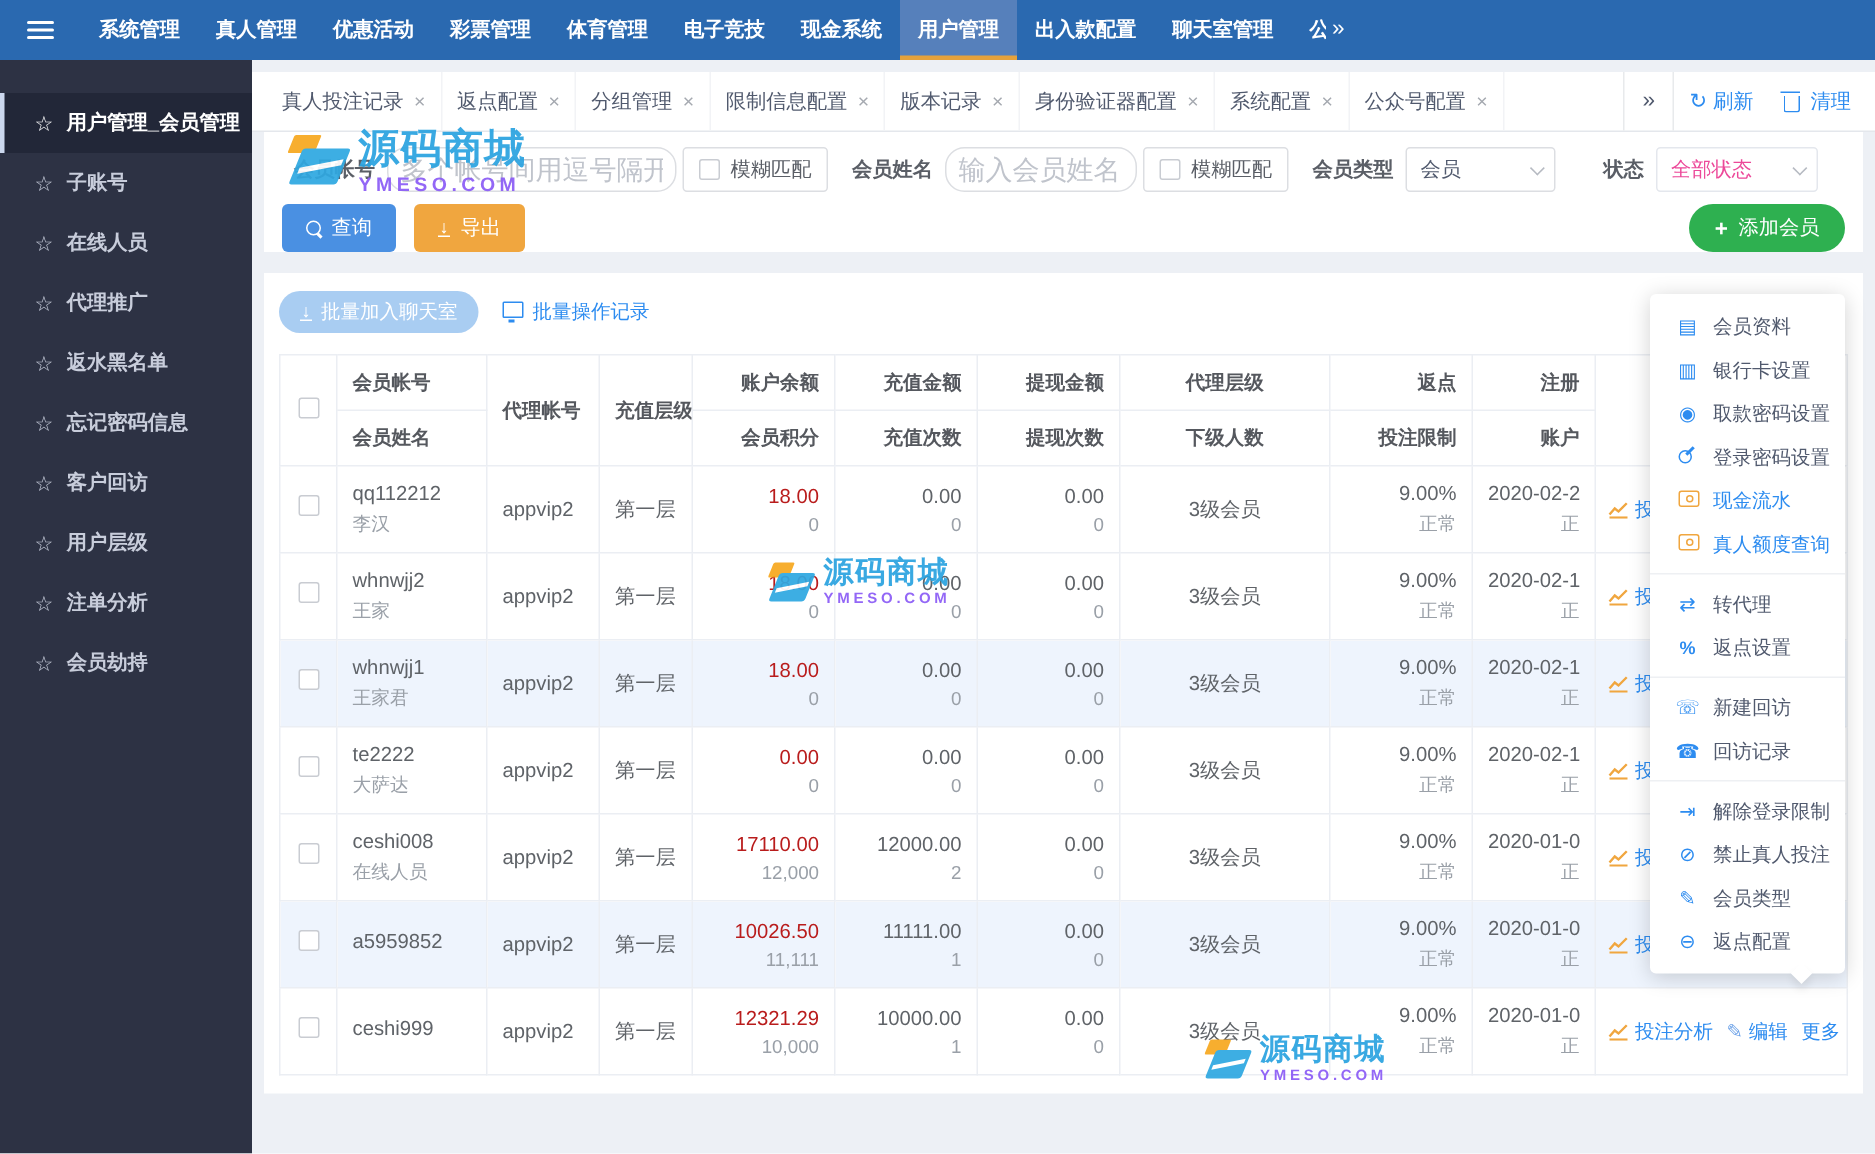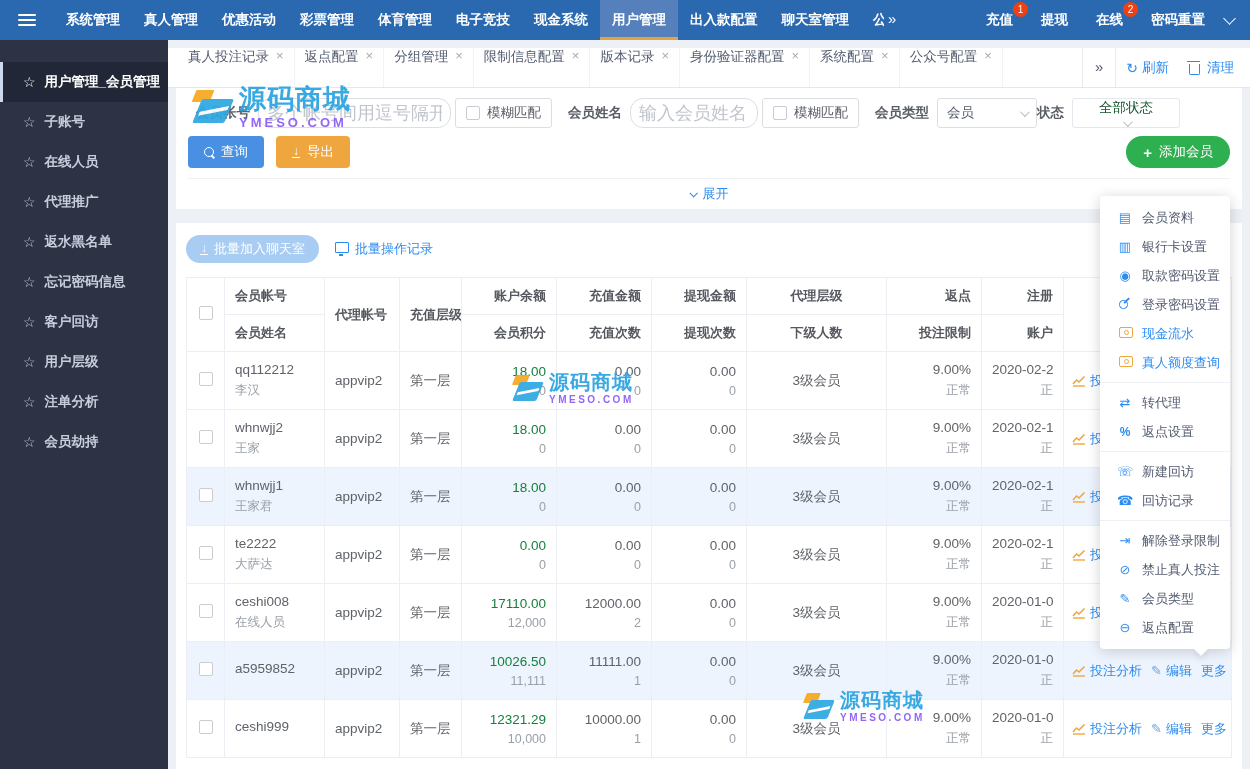--- a/index.html
+++ b/index.html
@@ -21,21 +21,21 @@
   .nav-caret{margin:0 10px 3px 6px;align-self:center;width:8px;height:8px;}
   
   .sidebar{position:absolute;top:40px;left:0;bottom:0;width:168px;background:#2d3244;padding-top:22px;box-sizing:border-box;z-index:15;}
   .side-item{height:40px;display:flex;align-items:center;gap:9px;padding-left:20px;color:#c8cddb;font-size:13.5px;font-weight:bold;
              border-left:3px solid transparent;box-sizing:border-box;cursor:pointer;white-space:nowrap;}
   .side-item.active{background:#222738;border-left-color:#ccd8ee;color:#fff;}
   .star{font-size:14px;font-weight:normal;}
   
   .main{position:absolute;left:168px;top:40px;right:0;bottom:0;overflow:hidden;}
   .tabbar{margin-top:8px;height:39px;background:#fff;border-bottom:1px solid #e4e7ec;display:flex;align-items:center;padding-left:10px;}
-  .tab{display:flex;gap:7px;padding:0 10px;font-size:13.5px;color:#515a6e;height:39px;border-right:1px solid #f2f3f6;cursor:pointer;white-space:nowrap;}
+  .tab{display:flex;align-items:center;gap:7px;padding:0 10px;font-size:13.5px;color:#515a6e;height:39px;border-right:1px solid #f2f3f6;cursor:pointer;white-space:nowrap;}
   .tab-close{color:#a5a9b0;font-size:13px;cursor:pointer;}
   .tab-more{padding:0 12px;height:39px;line-height:37px;font-size:15px;color:#515a6e;border-left:1px solid #e8eaec;border-right:1px solid #e8eaec;cursor:pointer;}
   .tab-acts{margin-left:auto;display:flex;align-items:center;padding-right:6px;}
   .tab-act{display:flex;align-items:center;gap:4px;color:#2d8cf0;font-size:13.5px;padding:0 10px;cursor:pointer;}
   .ic-refresh{font-size:14px;}
   .ic-trash{display:inline-block;width:9px;height:10px;border:1.5px solid #2d8cf0;border-top:none;border-radius:0 0 2px 2px;position:relative;margin:3px 3px 0 0;}
   .ic-trash::before{content:"";position:absolute;top:-3px;left:-3px;width:13px;height:1.5px;background:#2d8cf0;}
   
   .card{background:#fff;margin:0 8px;}
   .filter-card{padding:10px 12px 0;box-sizing:border-box;}
@@ -44,21 +44,21 @@
   .f-input{height:28px;border:1px solid #dcdee2;border-radius:13px;padding:0 8px;font-size:18px;color:#515a6e;outline:none;
            font-family:"Liberation Sans","DejaVu Sans",sans-serif;}
   .f-input::placeholder{color:#c0c4cc;}
   .w-account{width:175px;} .w-name{width:110px;}
   .fuzzy{height:28px;border:1px solid #dcdee2;border-radius:3px;display:flex;align-items:center;gap:7px;padding:0 10px;
          font-size:13.5px;color:#5a5e66;margin-left:4px;background:#fff;}
   .checkbox{display:inline-block;width:14px;height:14px;border:1px solid #c9ccd2;border-radius:2px;background:#fff;cursor:pointer;box-sizing:border-box;}
   .select{height:28px;border:1px solid #dcdee2;border-radius:3px;display:flex;align-items:center;justify-content:space-between;
           padding:0 9px;font-size:13.5px;color:#515a6e;cursor:pointer;}
   .select .chev{width:6px;height:6px;border-color:#b6bac2;transform:rotate(45deg) translateY(-2px);}
-  .select.disabled{color:#14532d;border-color:#e4e7ed;flex-direction:column;}
+  .select.disabled{color:#ec4899;border-color:#e4e7ed;}
   .w-type{width:80px;} .w-status{width:88px;}
   .f-row2{margin:8px 0 10px;}
   .btn{height:32px;border:none;border-radius:4px;color:#fff;font-size:13.5px;display:flex;align-items:center;gap:7px;
        padding:0 16px;cursor:pointer;font-family:inherit;}
   .btn-search{background:#4a90e2;}
   .btn-export{background:#f0a63f;margin-left:12px;}
   .btn-add{margin-left:auto;background:#2eb050;border-radius:16px;padding:0 17px;}
   .plus{font-size:15px;font-weight:bold;}
   .ic-search{display:inline-block;width:8px;height:8px;border:1.8px solid #fff;border-radius:50%;position:relative;}
   .ic-search::after{content:"";position:absolute;width:4px;height:1.8px;background:#fff;transform:rotate(45deg);left:6px;top:8px;}
@@ -75,21 +75,21 @@
   .link{color:#2d8cf0;font-size:13px;display:flex;align-items:center;gap:6px;cursor:pointer;}
   .ic-monitor{display:inline-block;width:12px;height:9px;border:1.5px solid #2d8cf0;border-radius:1px;position:relative;margin-bottom:4px;}
   .ic-monitor::after{content:"";position:absolute;left:3px;bottom:-4px;width:4px;height:2px;background:#2d8cf0;}
   table{width:100%;border-collapse:collapse;table-layout:fixed;}
   th,td{border:1px solid #ebeef3;overflow:hidden;}
   th{height:37px;font-size:13px;color:#55585e;background:#fff;font-weight:bold;padding:0 10px;box-sizing:border-box;white-space:nowrap;}
   td{height:58px;padding:0 10px;box-sizing:border-box;white-space:nowrap;}
   .h-left{text-align:left;} .h-right{text-align:right;} .h-center{text-align:center;}
   .cell-main{font-size:13.5px;color:#5f6368;}
   .cell-sub{font-size:12.5px;color:#9aa0a8;margin-top:5px;}
-  .red{color:#15803d;}
+  .red{color:#b91c1c;}
   .c-num{text-align:right;} .c-center{text-align:center;margin-left:24px;} .c-check{text-align:center;}
   tr.hl td{background:#eef4fd;}
   .c-actions{padding:0 4px 0 8px;}
   .act-wrap{display:flex;align-items:center;gap:9px;}
   .act-link{display:flex;align-items:center;gap:4px;color:#2d8cf0;font-size:13px;cursor:pointer;white-space:nowrap;}
   .ic-pencil{color:#6ea3e8;font-size:13px;}
   .act-link .chev{width:5px;height:5px;transform:rotate(45deg) translateY(-2px);}
   
   .ctx-menu{position:absolute;left:1100px;top:196px;width:130px;background:#fff;border-radius:4px;
             box-shadow:0 2px 14px rgba(0,0,0,.18);padding:7px 0;z-index:100;box-sizing:border-box;}
@@ -136,37 +136,20 @@
     <div class="nav-item">体育管理</div>
     <div class="nav-item">电子竞技</div>
     <div class="nav-item">现金系统</div>
     <div class="nav-item active">用户管理</div>
     <div class="nav-item">出入款配置</div>
     <div class="nav-item">聊天室管理</div>
     <div class="nav-item">公告管理</div>
 
   </div>
   <div class="nav-more">»</div>
-  <div class="nav-right">
-    <div class="nav-qitem">
-      <span>充值</span>
-      <span class="badge">1</span>
-    </div>
-    <div class="nav-qitem">
-      <span>提现</span>
-    </div>
-    <div class="nav-qitem">
-      <span>在线</span>
-      <span class="badge">2</span>
-    </div>
-    <div class="nav-qitem">
-      <span>密码重置</span>
-    </div>
-    <span class="chev nav-caret"></span>
-  </div>
 </div>
 
 <div class="sidebar">
   <div class="side-item active">
     <span class="star">☆</span>
     <span>用户管理_会员管理</span>
   </div>
   <div class="side-item">
     <span class="star">☆</span>
     <span>子账号</span>
@@ -265,43 +248,39 @@
       <input class="f-input w-name" placeholder="输入会员姓名" style="">
       <span class="fuzzy">
         <span class="checkbox"></span>
         <span>模糊匹配</span>
       </span>
       <span class="f-label" style="margin-left:16px;">会员类型</span>
       <span class="select w-type">
         <span>会员</span>
         <span class="chev"></span>
       </span>
-      <span class="f-label" style="margin-left:0;">状态</span>
+      <span class="f-label" style="margin-left:32px;">状态</span>
       <span class="select disabled w-status">
         <span>全部状态</span>
         <span class="chev"></span>
       </span>
     </div>
     <div class="f-row f-row2">
       <button class="btn btn-search">
         <span class="ic-search"></span>
         <span>查询</span>
       </button>
       <button class="btn btn-export">
         <span class="ic-down">↓</span>
         <span>导出</span>
       </button>
       <button class="btn btn-add">
         <span class="plus">+</span>
         <span>添加会员</span>
       </button>
-    </div>
-    <div class="expand-row">
-      <span class="chev"></span>
-      <span>展开</span>
     </div>
   </div>
 
   <div class="card table-card">
     <div class="batch-row">
       <button class="pill-disabled">
         <span class="ic-down">↓</span>
         <span>批量加入聊天室</span>
       </button>
       <span class="link">

